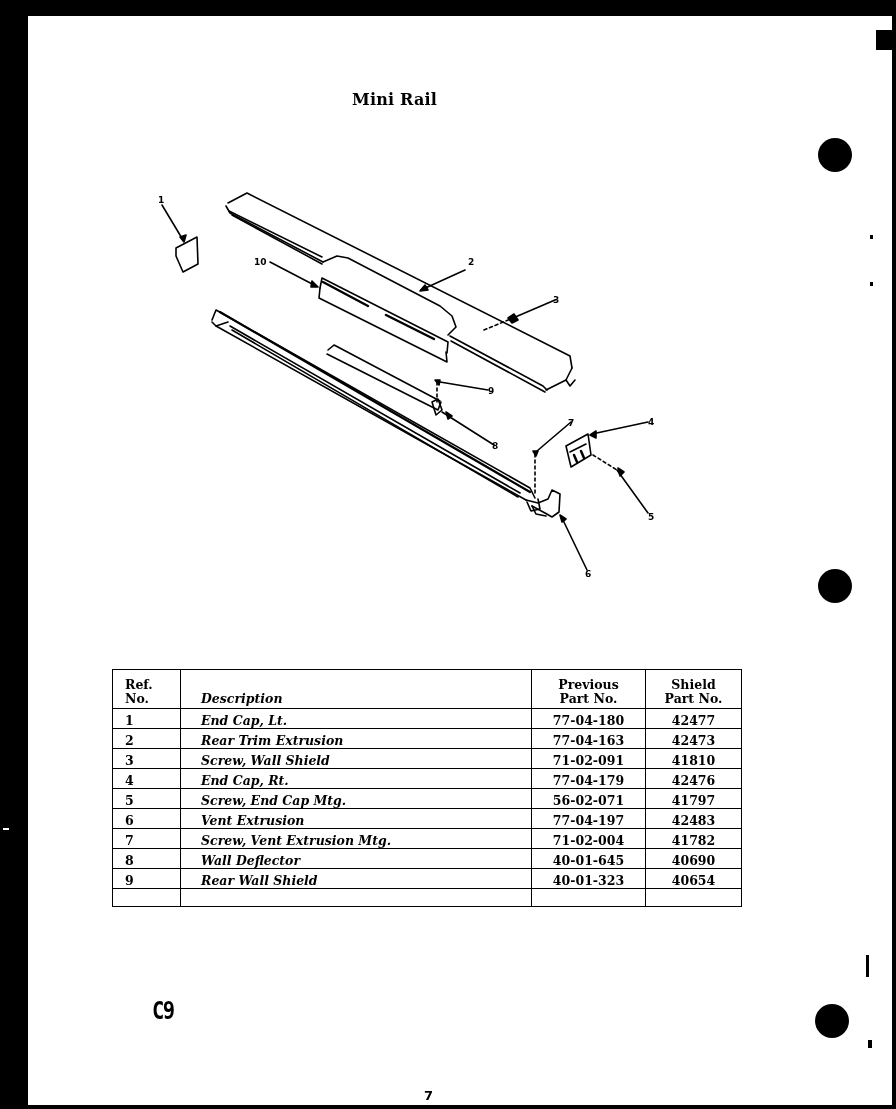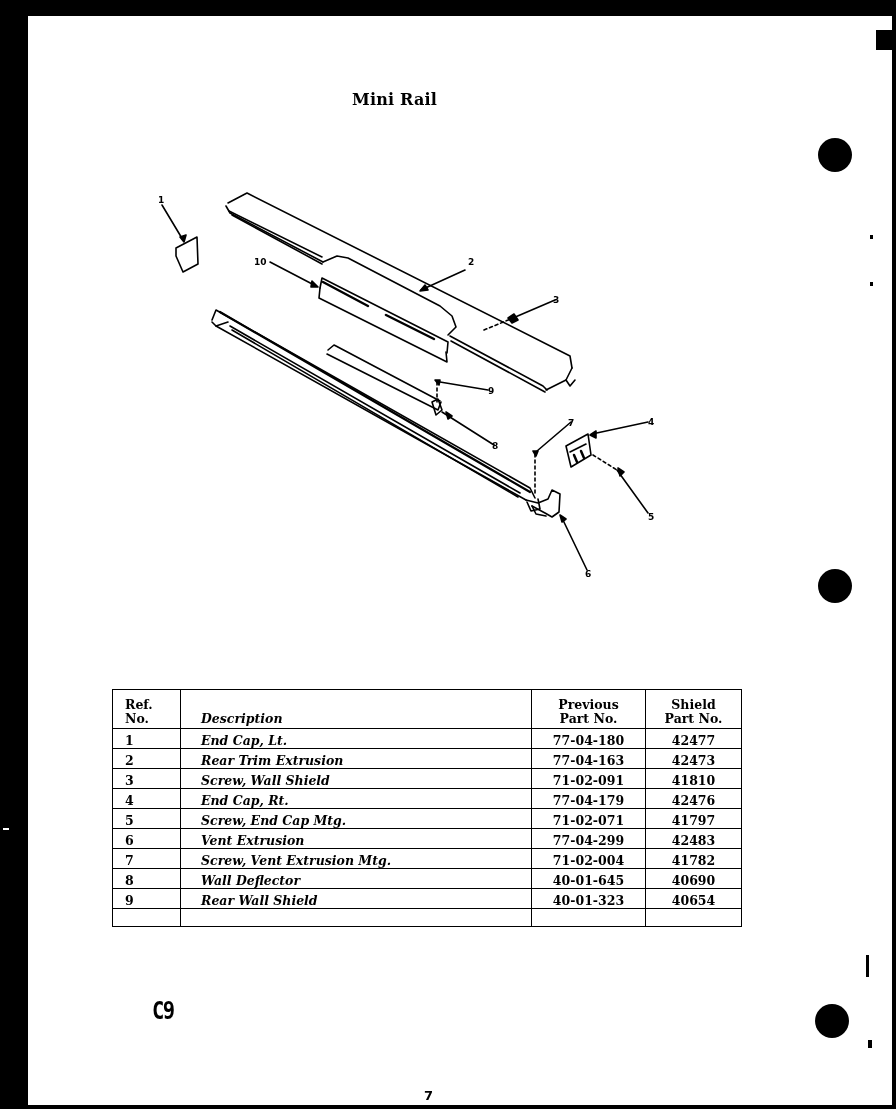--- a/index.html
+++ b/index.html
@@ -50,21 +50,20 @@
       fill: #000;
     }
     .parts-table {
       position: absolute;
       left: 112px; top: 669px;
       border-collapse: collapse;
       font-family: "DejaVu Serif", serif;
       font-weight: bold;
       font-size: 12.5px;
       color: #000;
-      margin-top: 20px;
     }
     .parts-table th, .parts-table td {
       border: 1.6px solid #000;
       padding: 0 4px;
       height: 19px;
       line-height: 15px;
       vertical-align: bottom;
     }
     .parts-table th {
       height: 36px;
@@ -257,27 +256,27 @@
     </tr>
     <tr>
       <td class="c-ref">4</td>
       <td class="c-desc">End Cap, Rt.</td>
       <td class="c-prev">77-04-179</td>
       <td class="c-curr">42476</td>
     </tr>
     <tr>
       <td class="c-ref">5</td>
       <td class="c-desc">Screw, End Cap Mtg.</td>
-      <td class="c-prev">71-02-071</td>
+      <td class="c-prev">56-02-071</td>
       <td class="c-curr">41797</td>
     </tr>
     <tr>
       <td class="c-ref">6</td>
       <td class="c-desc">Vent Extrusion</td>
-      <td class="c-prev">77-04-299</td>
+      <td class="c-prev">77-04-197</td>
       <td class="c-curr">42483</td>
     </tr>
     <tr>
       <td class="c-ref">7</td>
       <td class="c-desc">Screw, Vent Extrusion Mtg.</td>
       <td class="c-prev">71-02-004</td>
       <td class="c-curr">41782</td>
     </tr>
     <tr>
       <td class="c-ref">8</td>

